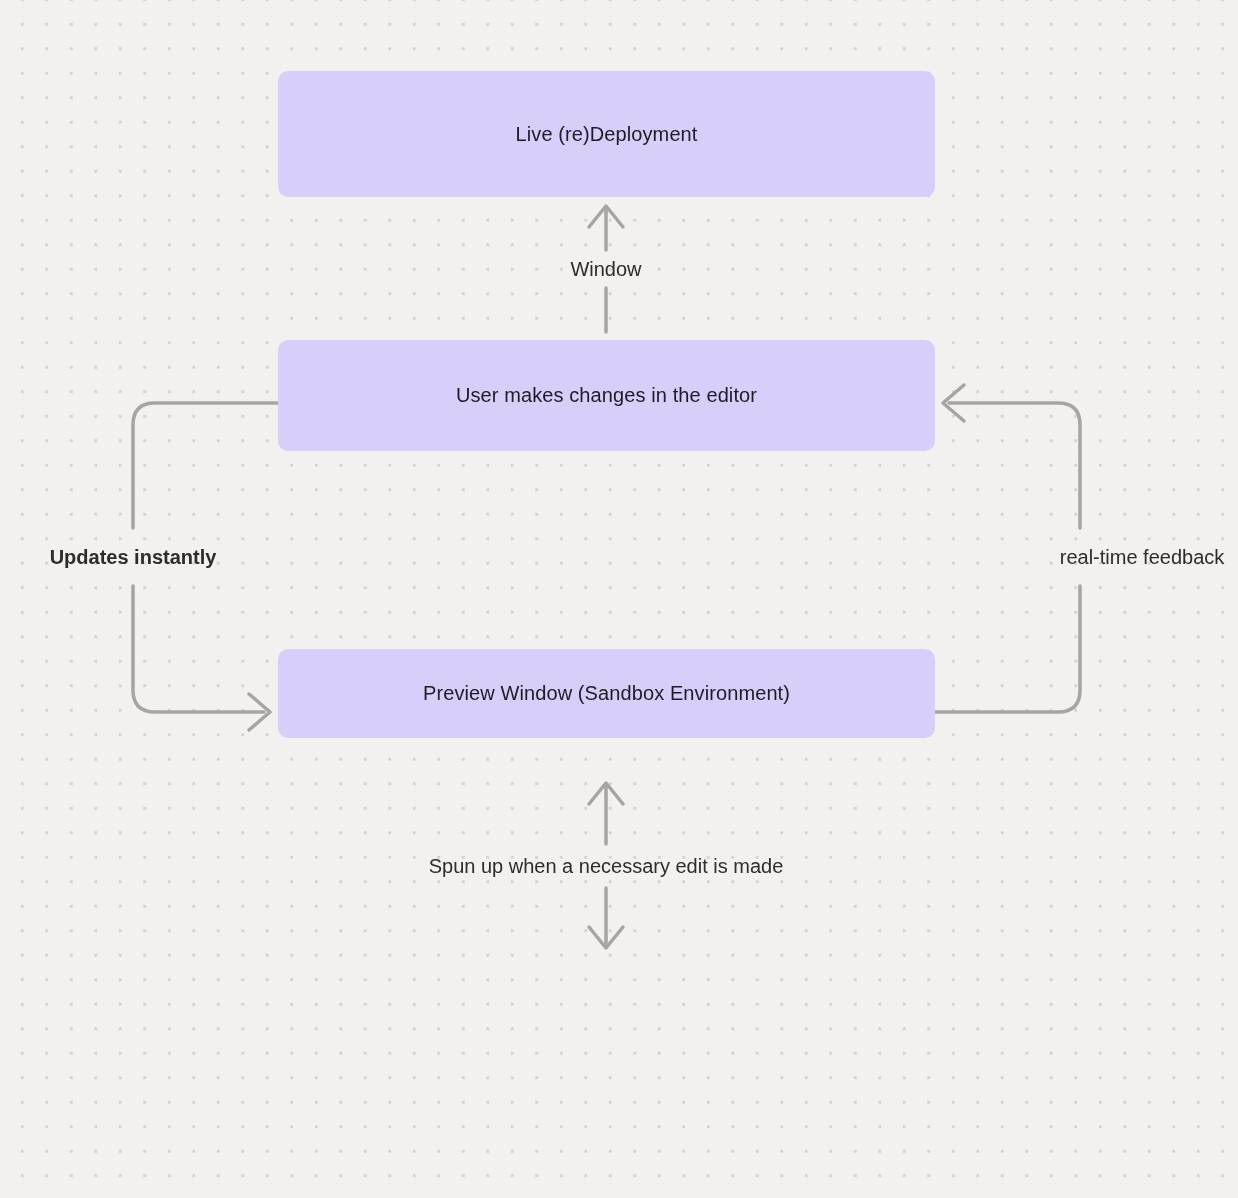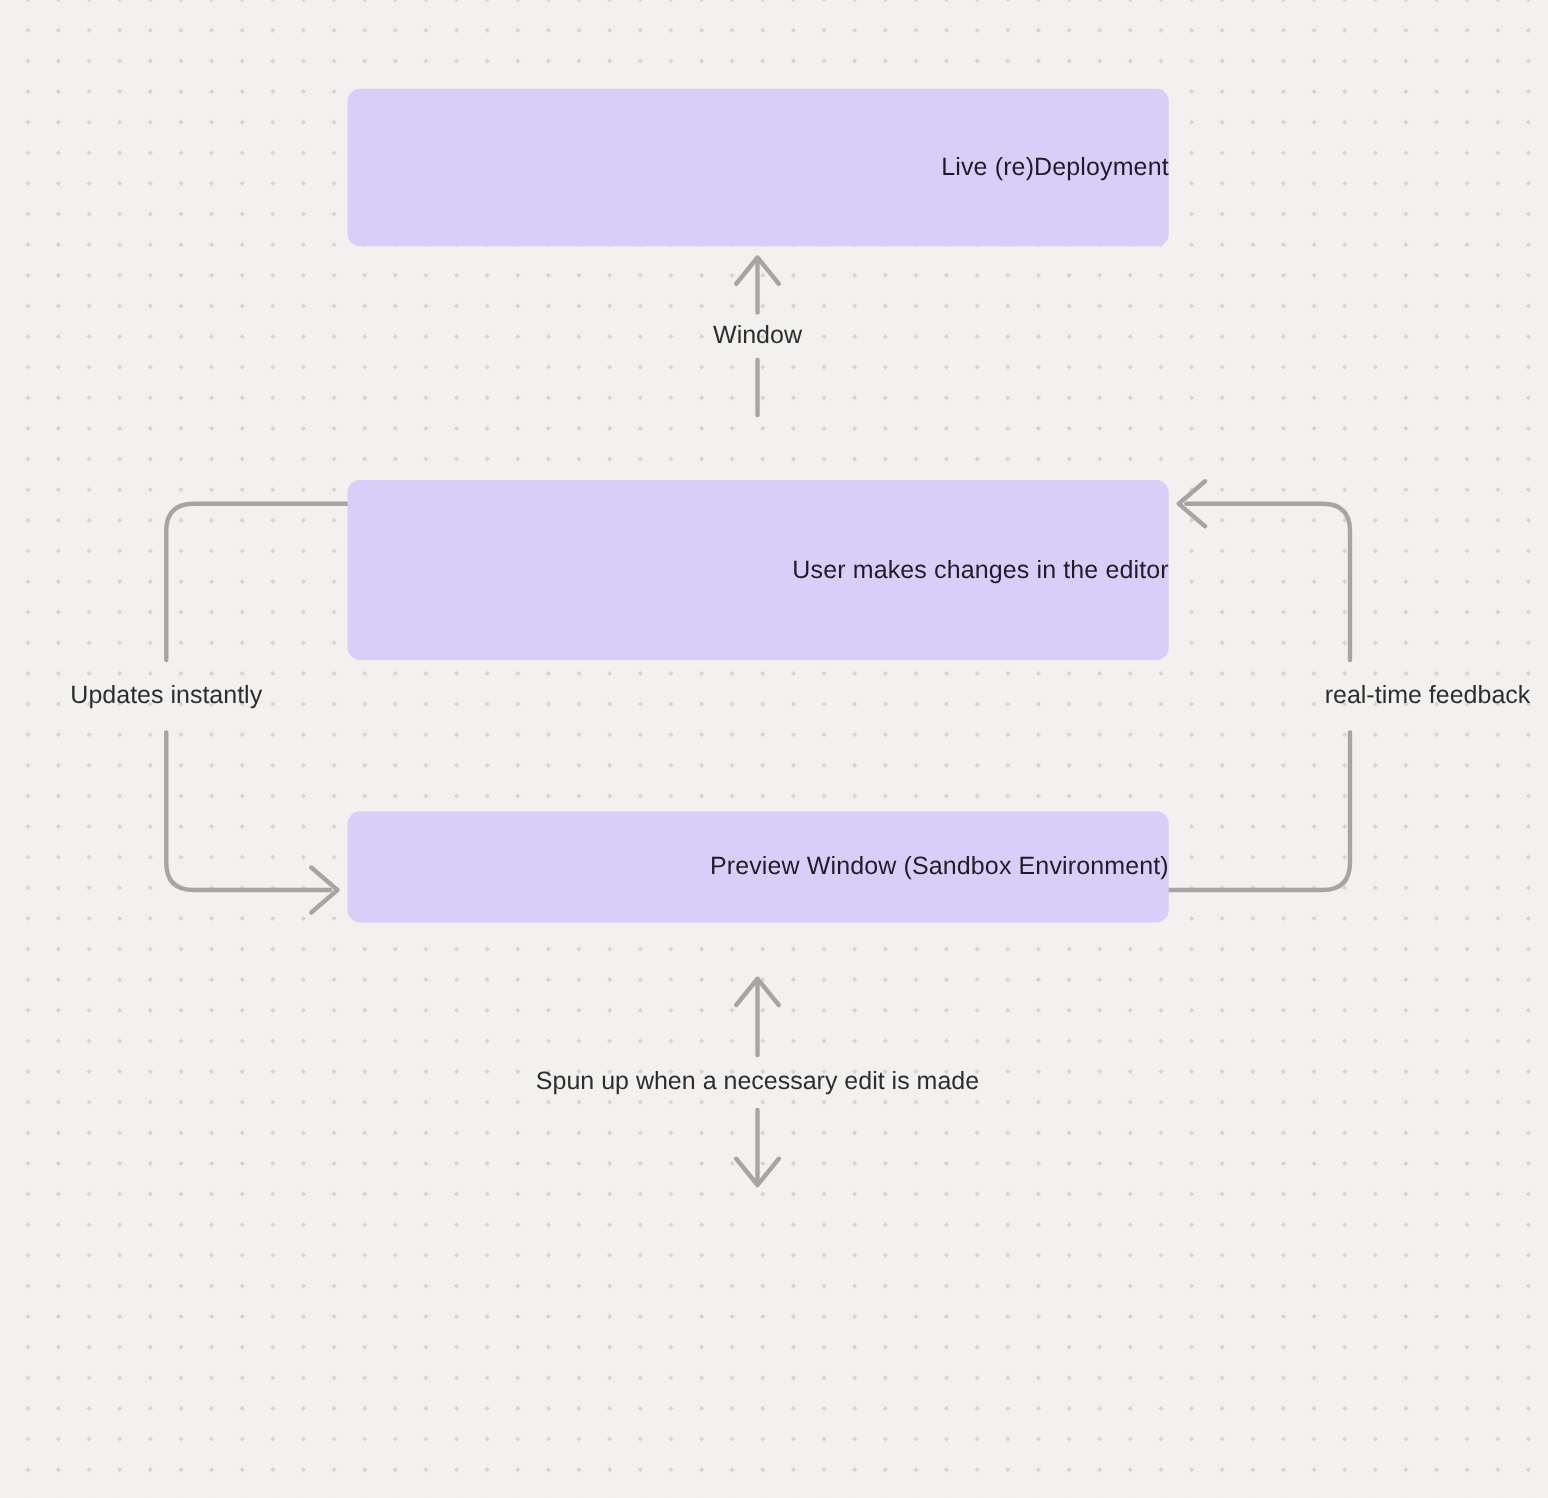--- a/index.html
+++ b/index.html
@@ -34,38 +34,38 @@
     stroke:var(--arrow);
     stroke-width:3.5;
     stroke-linecap:round;
     stroke-linejoin:round;
   }
   .node{
     position:absolute;
     left:278px;width:657px;
     background:var(--node-fill);
     border-radius:10px;
-    display:flex;align-items:center;justify-content:flex-end;
+    display:flex;align-items:center;justify-content:center;
     color:var(--node-text);
     font-size:20px;
     letter-spacing:0.1px;
   }
   .node-live{top:71px;height:126px;}
-  .node-editor{top:340px;height:144px;margin-top:44px;}
+  .node-editor{top:340px;height:111px;}
   .node-preview{top:649px;height:89px;}
   .node-devserver{top:957px;height:124px;}
   .edge-label{
     position:absolute;
     transform:translate(-50%,-50%);
     color:var(--label-text);
     font-size:20px;
     white-space:nowrap;
   }
   .label-publish{left:606px;top:269px;}
-  .label-updates{left:133px;top:557px;}
+  .label-updates{left:133px;top:557px;font-weight:bold;}
   .label-feedback{left:1142px;top:557px;}
   .label-spunup{left:606px;top:866px;}
 </style>
 </head>
 <body>
 
 <div class="canvas">
 
   <svg class="edges" viewBox="0 0 1238 1198" xmlns="http://www.w3.org/2000/svg">
 

